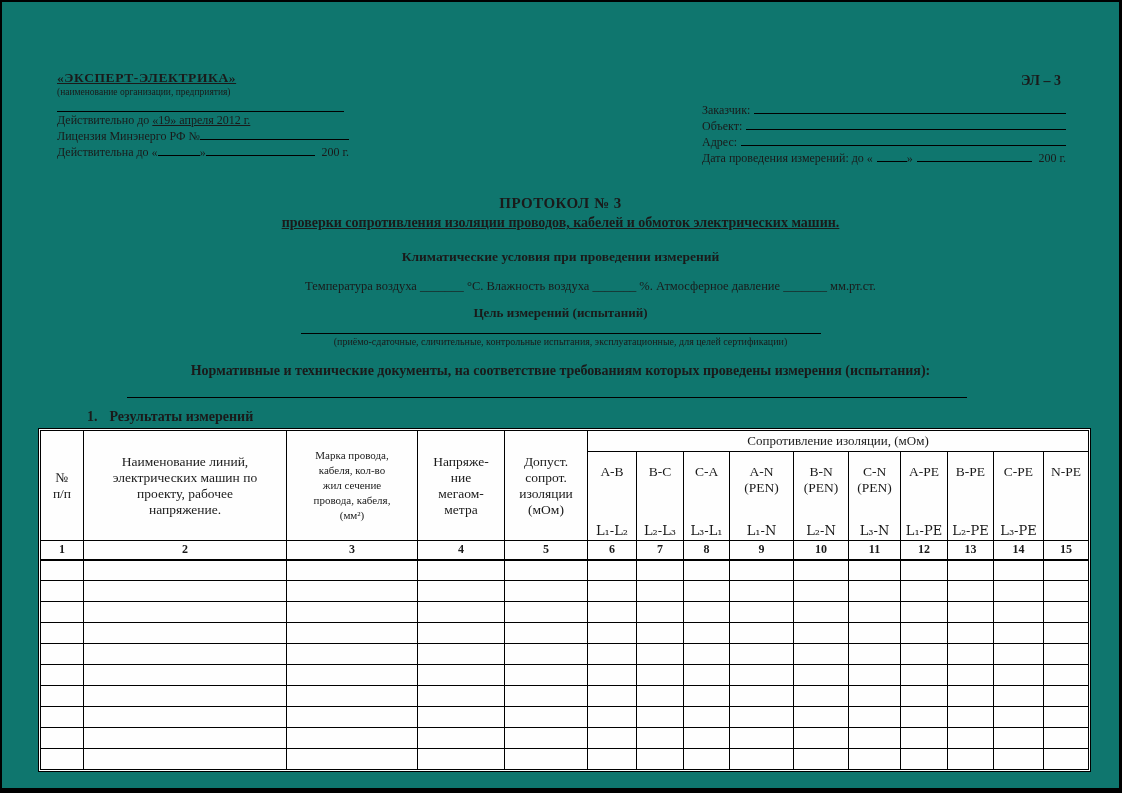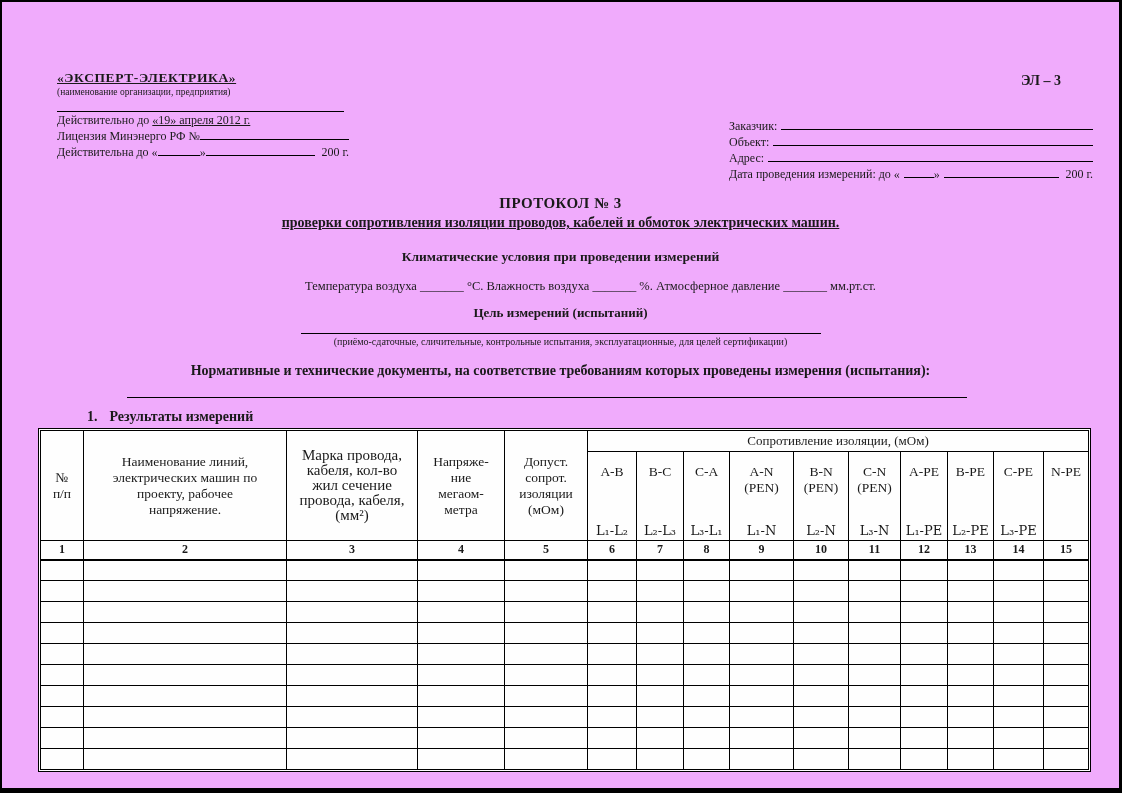--- a/index.html
+++ b/index.html
@@ -1,37 +1,37 @@
 <!DOCTYPE html>
 <html><head>
 <meta charset="utf-8">
 <style>
   * { margin:0; padding:0; box-sizing:border-box; }
   html,body { background:#e8e8e8; }
   body { font-family:"Liberation Serif","DejaVu Serif",serif; color:#1a1a1a; }
   .page {
-    position:relative; width:1122px; height:793px; background:#f0abfc;
+    position:relative; width:1122px; height:793px; background:#0f766e;
     border-top:2px solid #000; border-left:2px solid #000;
     border-right:3px solid #000; border-bottom:5px solid #000;
     overflow:hidden;
   }
   
   .org-block { position:absolute; left:55px; top:68px; width:292px; }
   .org-name { font-size:13.5px; font-weight:bold; letter-spacing:0.6px; text-decoration:underline; }
   .org-caption { font-size:9.5px; margin-top:1px; }
   .org-topline { border-top:1px solid #000; margin-top:14px; width:287px; }
   .org-line { font-size:12px; line-height:16px; height:16px; display:flex; align-items:baseline; white-space:nowrap; }
   .org-line:first-of-type { margin-top:2px; }
   .u { text-decoration:underline; }
   .fill { flex:1 1 auto; border-bottom:1px solid #000; height:12px; }
   .fill.short { flex:0 0 auto; width:42px; }
   .suffix { padding-left:6px; }
   
   .doc-code { position:absolute; top:71px; right:58px; font-size:14px; font-weight:bold; }
-  .client-block { position:absolute; left:700px; top:116px; width:364px;margin-left:27px; }
+  .client-block { position:absolute; left:700px; top:100px; width:364px; }
   .client-row { font-size:12px; line-height:16px; height:16px; display:flex; align-items:baseline; white-space:nowrap; }
   .client-row .fill { margin-left:4px; }
   
   .centered { position:absolute; left:0; width:100%; text-align:center; }
   .protocol-title { top:193px; font-size:15px; font-weight:bold; letter-spacing:0.5px; }
   .protocol-subtitle { top:213px; font-size:14px; font-weight:bold; text-decoration:underline; }
   .climate-heading { top:247px; font-size:13.5px; font-weight:bold; }
   .climate-line { top:277px; font-size:12.5px;margin-left:30px; }
   .purpose-heading { top:303px; font-size:13px; font-weight:bold; }
   .purpose-underline { position:absolute; top:331px; left:50%; transform:translateX(-50%); width:520px; border-top:1px solid #000; }
@@ -40,21 +40,21 @@
   .normative-underline { position:absolute; top:395px; left:125px; width:840px; border-top:1px solid #000; }
   .results-heading { position:absolute; left:85px; top:407px; font-size:14px; font-weight:bold; }
   .results-heading .num { margin-right:12px; }
   
   .table-wrap { position:absolute; left:36px; top:426px; display:inline-block; border:1px solid #000; padding:1px; background:#fefefe; }
   table { border-collapse:collapse; table-layout:fixed; width:1048px; }
   td,th { border:1px solid #000; padding:0; text-align:center; vertical-align:middle; font-weight:normal; overflow:hidden; }
   .group-row { height:21px; }
   .group-h { font-size:13px; }
   .colh { font-size:13.5px; line-height:16px; white-space:pre-line; }
-  .col3h { font-size:15px; line-height:15px; }
+  .col3h { font-size:11px; line-height:15px; }
   .sub-row { height:89px; }
   .pair { display:flex; flex-direction:column; justify-content:space-between; align-items:center; height:87px; padding:11px 0 2px; font-size:13.5px; }
   .pair .top { white-space:pre-line; line-height:16px; }
   .pair .bot { font-family:"DejaVu Serif","DejaVu Sans",serif; font-size:13px; min-height:15px; }
   .num-row { height:19px; }
   .num-row td { font-weight:bold; font-size:12px; border-bottom:2px solid #000; }
   .body-rows td { height:21px; }
 </style>
 </head>
 <body>

